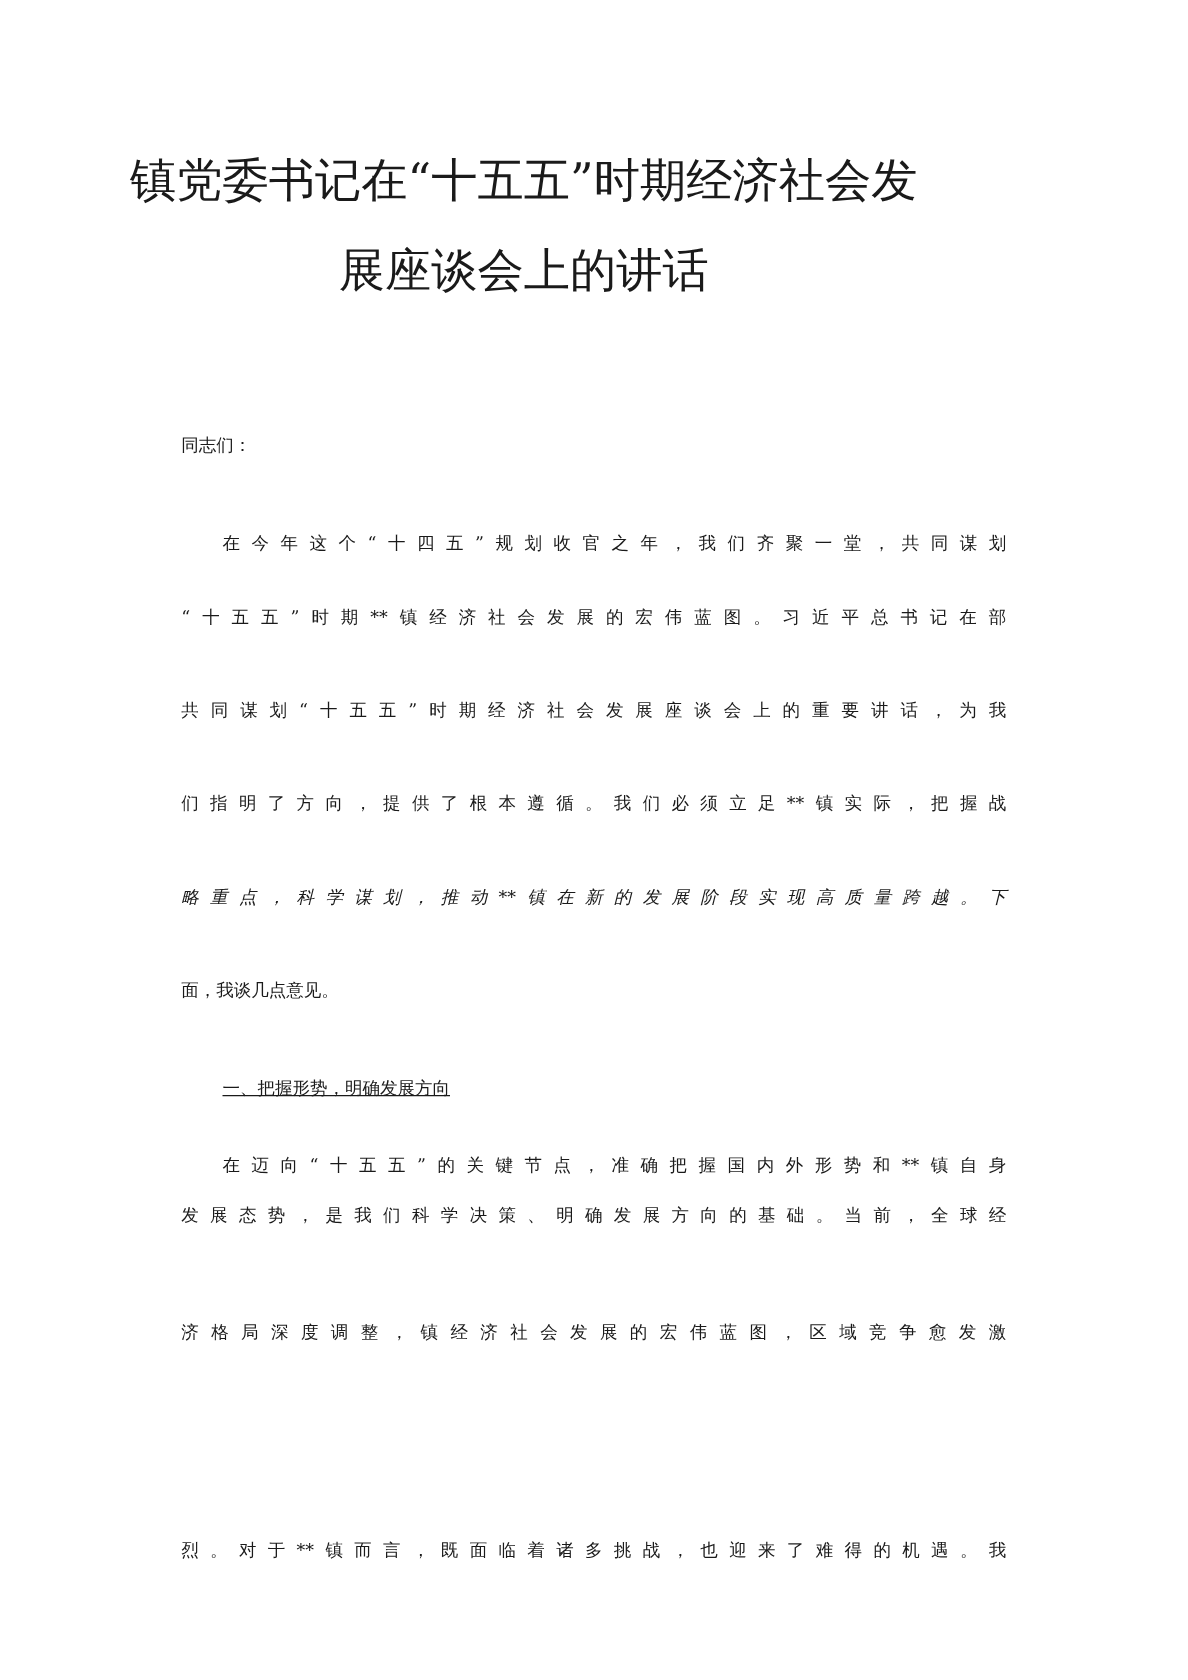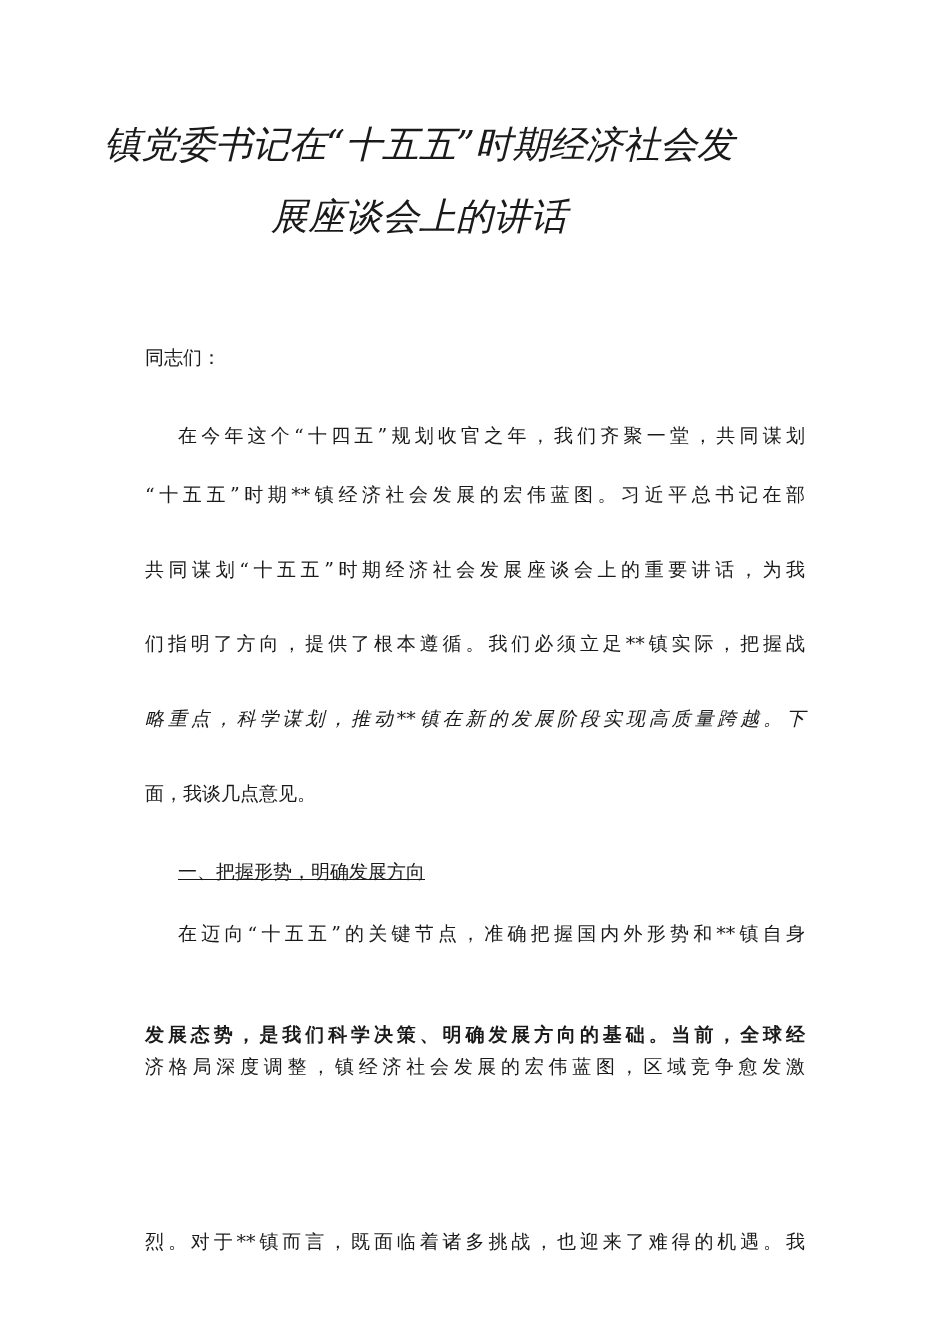--- a/index.html
+++ b/index.html
@@ -3,25 +3,25 @@
 <meta charset="utf-8">
 <style>
   html, body { margin: 0; padding: 0; }
   body {
     width: 950px; height: 1344px; background: #ffffff; position: relative; overflow: hidden;
     font-family: "DejaVu Serif", "Liberation Serif", serif; color: #1a1a1a;
   }
   .page { position: absolute; left: 0; top: 0; width: 950px; height: 1344px; background: #fff; }
   .title-line {
     position: absolute; left: 0; width: 838px; text-align: center;
-    font-size: 37px; line-height: 44px; white-space: nowrap; letter-spacing: 0px; font-style: italic;
+    font-size: 37px; line-height: 44px; white-space: nowrap; letter-spacing: 0px;
   }
   .line {
     position: absolute; left: 145px; width: 660px; white-space: nowrap;
-    font-size: 19px; line-height: 28px; text-align: justify; text-align-last: justify;
+    font-size: 14px; line-height: 28px; text-align: justify; text-align-last: justify;
   }
   .line.last { text-align-last: left; }
   .line.indent { left: 178px; width: 627px; margin-top: 16px; }
 </style>
 </head>
 <body>
 
 <div class="page">
 
   <div class="title-line" style="top:123px;">镇党委书记在“十五五”时期经济社会发</div>
@@ -35,18 +35,18 @@
     <div class="line" style="top:555px;">共同谋划“十五五”时期经济社会发展座谈会上的重要讲话，为我</div>
     <div class="line" style="top:629px;">们指明了方向，提供了根本遵循。我们必须立足**镇实际，把握战</div>
     <div class="line" style="top:704px;font-style:italic;">略重点，科学谋划，推动**镇在新的发展阶段实现高质量跨越。下</div>
     <div class="line last" style="top:779px;">面，我谈几点意见。</div>
   </div>
 
   <div class="line indent last" style="top:841px;text-decoration:underline;">一、把握形势，明确发展方向</div>
 
   <div>
     <div class="line indent" style="top:903px;">在迈向“十五五”的关键节点，准确把握国内外形势和**镇自身</div>
-    <div class="line" style="top:1020px;font-weight:bold;">发展态势，是我们科学决策、明确发展方向的基础。当前，全球经</div>
+    <div class="line" style="top:959px;">发展态势，是我们科学决策、明确发展方向的基础。当前，全球经</div>
     <div class="line" style="top:1052px;">济格局深度调整，镇经济社会发展的宏伟蓝图，区域竞争愈发激</div>
     <div class="line" style="top:1179px;margin-top:48px;">烈。对于**镇而言，既面临着诸多挑战，也迎来了难得的机遇。我</div>
   </div>
 
 </div>
 
 </body></html>

